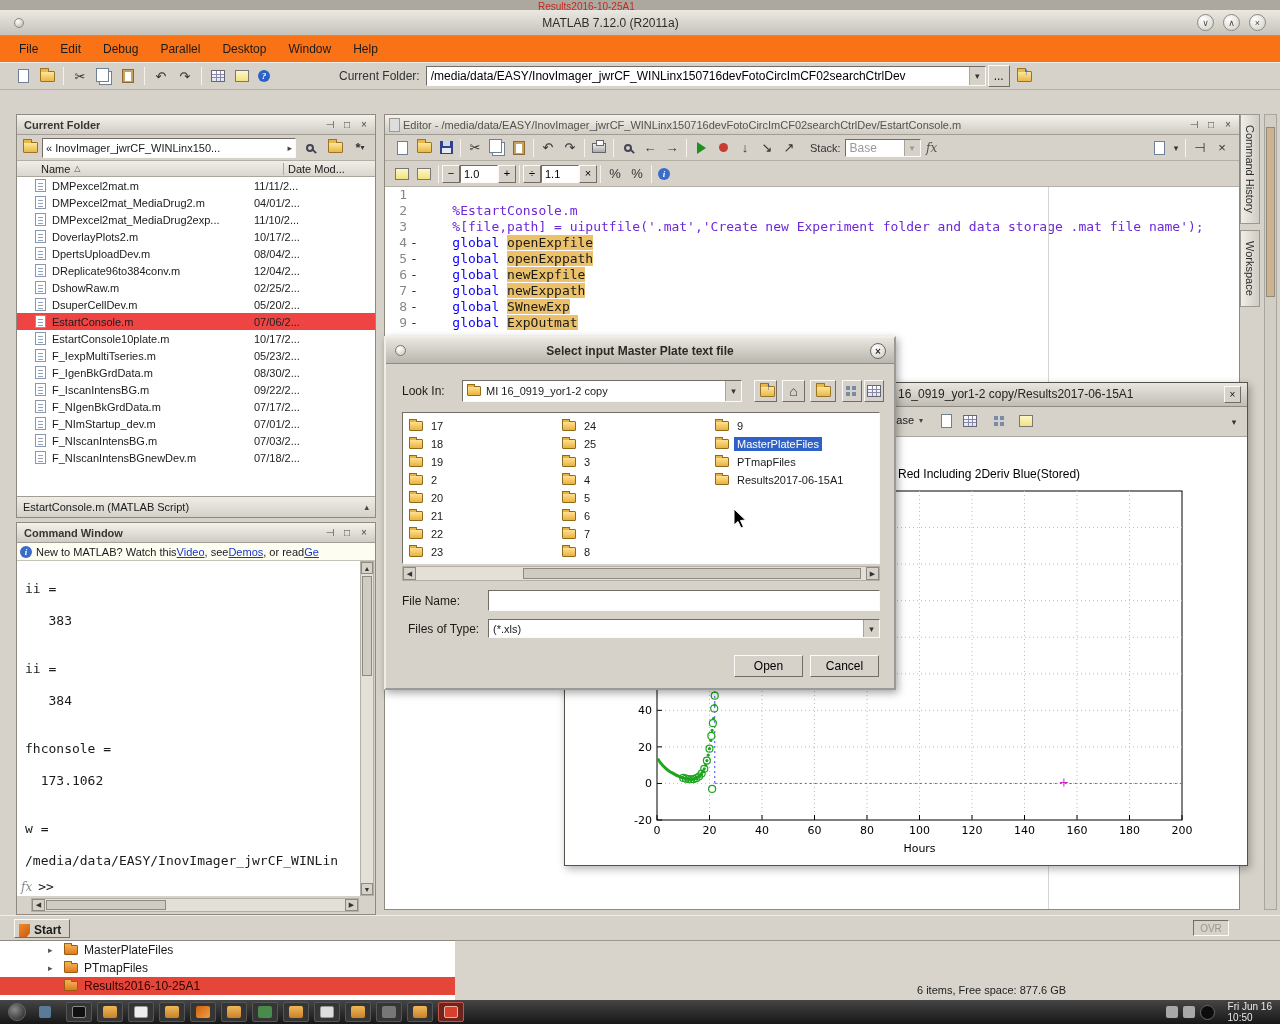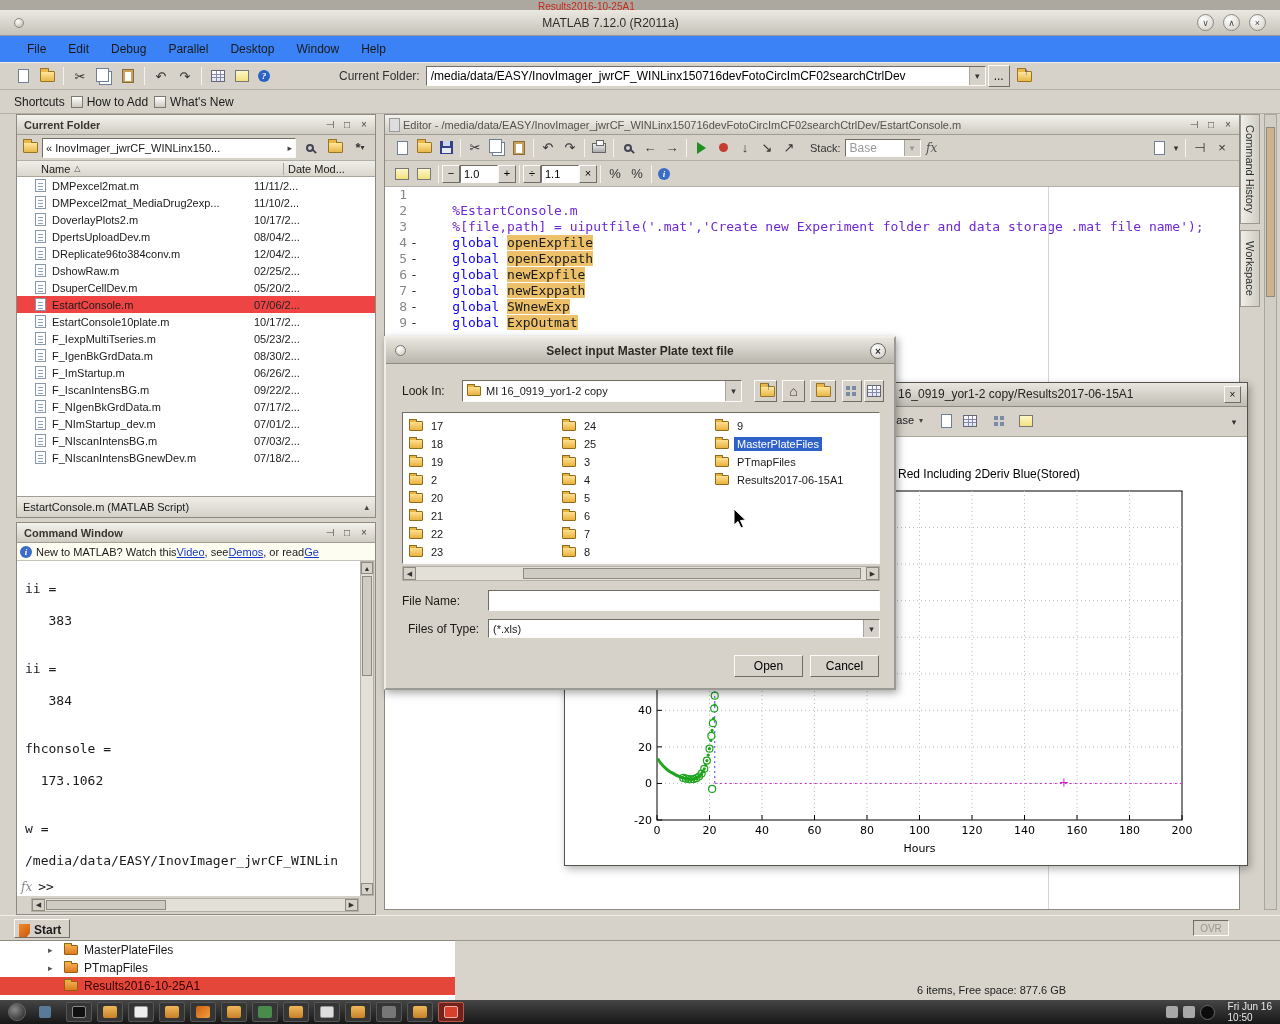--- a/index.html
+++ b/index.html
@@ -15,21 +15,21 @@
 .combo.dis span{color:#999}
 
 .top-edge{background:#aca89f;overflow:hidden}
 .red-frag{position:absolute;left:538px;top:1px;color:#c22a1e;font-size:10px;white-space:nowrap}
 .titlebar{background:linear-gradient(#ebe8e1,#c6c3bb);border-bottom:1px solid #9c988f;display:flex;align-items:center}
 .tb-title{flex:1;text-align:center;font-size:12px;color:#2e2c28}
 .win-dot{width:10px;height:10px;border-radius:50%;background:radial-gradient(circle at 35% 30%,#fdfdfb,#b7b3aa);border:1px solid #8d897f;margin-left:14px}
 .winbtns{display:flex;gap:9px;margin-right:14px}
 .cbtn{width:17px;height:17px;border-radius:50%;background:radial-gradient(circle at 35% 30%,#ffffff,#cfccc4);border:1px solid #8d897f;display:flex;align-items:center;justify-content:center;font-size:9px;color:#4d4a44}
 
-.menubar{display:flex;align-items:center;padding-left:16px;background:#3b82f6}
+.menubar{display:flex;align-items:center;padding-left:8px;background:#f97316}
 .menu-item{padding:5px 11px;font-size:12px}
 .mtoolbar{display:flex;align-items:center;padding-left:12px;background:#d6d2ca;border-top:1px solid #efede7;border-bottom:1px solid #b3afa7;gap:2px}
 .shortcutsbar{display:flex;align-items:center;padding-left:14px;gap:6px;background:#d6d2ca;border-bottom:1px solid #b3afa7;font-size:12px}
 .sc-item{display:inline-flex;align-items:center;gap:4px}
 .sc-ic{width:12px;height:12px;border:1px solid #7d7971;background:linear-gradient(#fff,#cdcac2);display:inline-block}
 
 .panel{background:#d6d2ca;border:1px solid #8e8a82}
 .phead{height:20px;background:linear-gradient(#f4f2ec,#cfccc4);border-bottom:1px solid #a19d95;display:flex;align-items:center;padding:8px 4px}
 .ptitle{font-size:11px;font-weight:bold;color:#39362f;padding-left:3px;white-space:nowrap;overflow:hidden}
 .picons{margin-left:auto;display:flex;gap:3px}
@@ -221,31 +221,20 @@
       <input style="border: none; outline: none; flex: 1 1 0%; font-size: 12px; font-family: inherit; height: 16px;" data-name="current-folder-path-input" value="/media/data/EASY/InovImager_jwrCF_WINLinx150716devFotoCircImCF02searchCtrlDev">
       <span class="ca" data-name="chevron-down-icon">▾</span>
     </span>
     <button class="btn3d" style="width:22px;height:22px" data-name="browse-folder-button">...</button>
     <span class="tbi" data-name="folder-up-icon">
         <span class="i-folder"></span>
         <span class="i-uparrow" style="margin-left:-8px;margin-top:-10px">↑</span>
       </span>
   </div>
 
-  <div class="abs shortcutsbar" style="left:0;top:90px;width:1280px;height:24px" data-name="shortcuts-bar">
-    <span data-name="shortcuts-label">Shortcuts</span>
-    <span class="sc-item" data-name="shortcut-how-to-add">
-      <span class="sc-ic" data-name="shortcut-icon"></span>
-      <span data-name="shortcut-label">How to Add</span>
-    </span>
-    <span class="sc-item" data-name="shortcut-whats-new">
-      <span class="sc-ic" data-name="shortcut-icon"></span>
-      <span data-name="shortcut-label">What's New</span>
-    </span>
-  </div>
 
   <div class="abs panel" style="left:16px;top:114px;width:360px;height:404px;z-index:6" data-name="current-folder-panel">
     <div class="phead" data-name="current-folder-header">
       <span class="ptitle" data-name="panel-title">Current Folder</span>
       <span class="picons">
         <span class="pic" data-name="undock-icon">⊣</span>
         <span class="pic" data-name="maximize-panel-icon">□</span>
         <span class="pic" data-name="close-panel-icon">×</span>
       </span>
     </div>
@@ -275,20 +264,25 @@
       <span class="dt" data-name="column-date-modified">Date Mod...</span>
     </div>
     <div class="cf-rows" data-name="file-list">
 
         <div class="cf-row" data-name="file-row">
           <span class="mfile" data-name="mfile-icon"></span>
           <span class="cf-name" data-name="file-name">DMPexcel2mat.m</span>
           <span class="cf-date" data-name="file-date">11/11/2...</span>
         </div>
 
+        <div class="cf-row" data-name="file-row">
+          <span class="mfile" data-name="mfile-icon"></span>
+          <span class="cf-name" data-name="file-name">DMPexcel2mat_MediaDrug2.m</span>
+          <span class="cf-date" data-name="file-date">04/01/2...</span>
+        </div>
 
         <div class="cf-row" data-name="file-row">
           <span class="mfile" data-name="mfile-icon"></span>
           <span class="cf-name" data-name="file-name">DMPexcel2mat_MediaDrug2exp...</span>
           <span class="cf-date" data-name="file-date">11/10/2...</span>
         </div>
 
         <div class="cf-row" data-name="file-row">
           <span class="mfile" data-name="mfile-icon"></span>
           <span class="cf-name" data-name="file-name">DoverlayPlots2.m</span>
@@ -336,25 +330,20 @@
           <span class="cf-name" data-name="file-name">F_IexpMultiTseries.m</span>
           <span class="cf-date" data-name="file-date">05/23/2...</span>
         </div>
 
         <div class="cf-row" data-name="file-row">
           <span class="mfile" data-name="mfile-icon"></span>
           <span class="cf-name" data-name="file-name">F_IgenBkGrdData.m</span>
           <span class="cf-date" data-name="file-date">08/30/2...</span>
         </div>
 
-        <div class="cf-row" data-name="file-row">
-          <span class="mfile" data-name="mfile-icon"></span>
-          <span class="cf-name" data-name="file-name">F_ImStartup.m</span>
-          <span class="cf-date" data-name="file-date">06/26/2...</span>
-        </div>
 
         <div class="cf-row" data-name="file-row">
           <span class="mfile" data-name="mfile-icon"></span>
           <span class="cf-name" data-name="file-name">F_IscanIntensBG.m</span>
           <span class="cf-date" data-name="file-date">09/22/2...</span>
         </div>
 
         <div class="cf-row" data-name="file-row">
           <span class="mfile" data-name="mfile-icon"></span>
           <span class="cf-name" data-name="file-name">F_NIgenBkGrdData.m</span>

